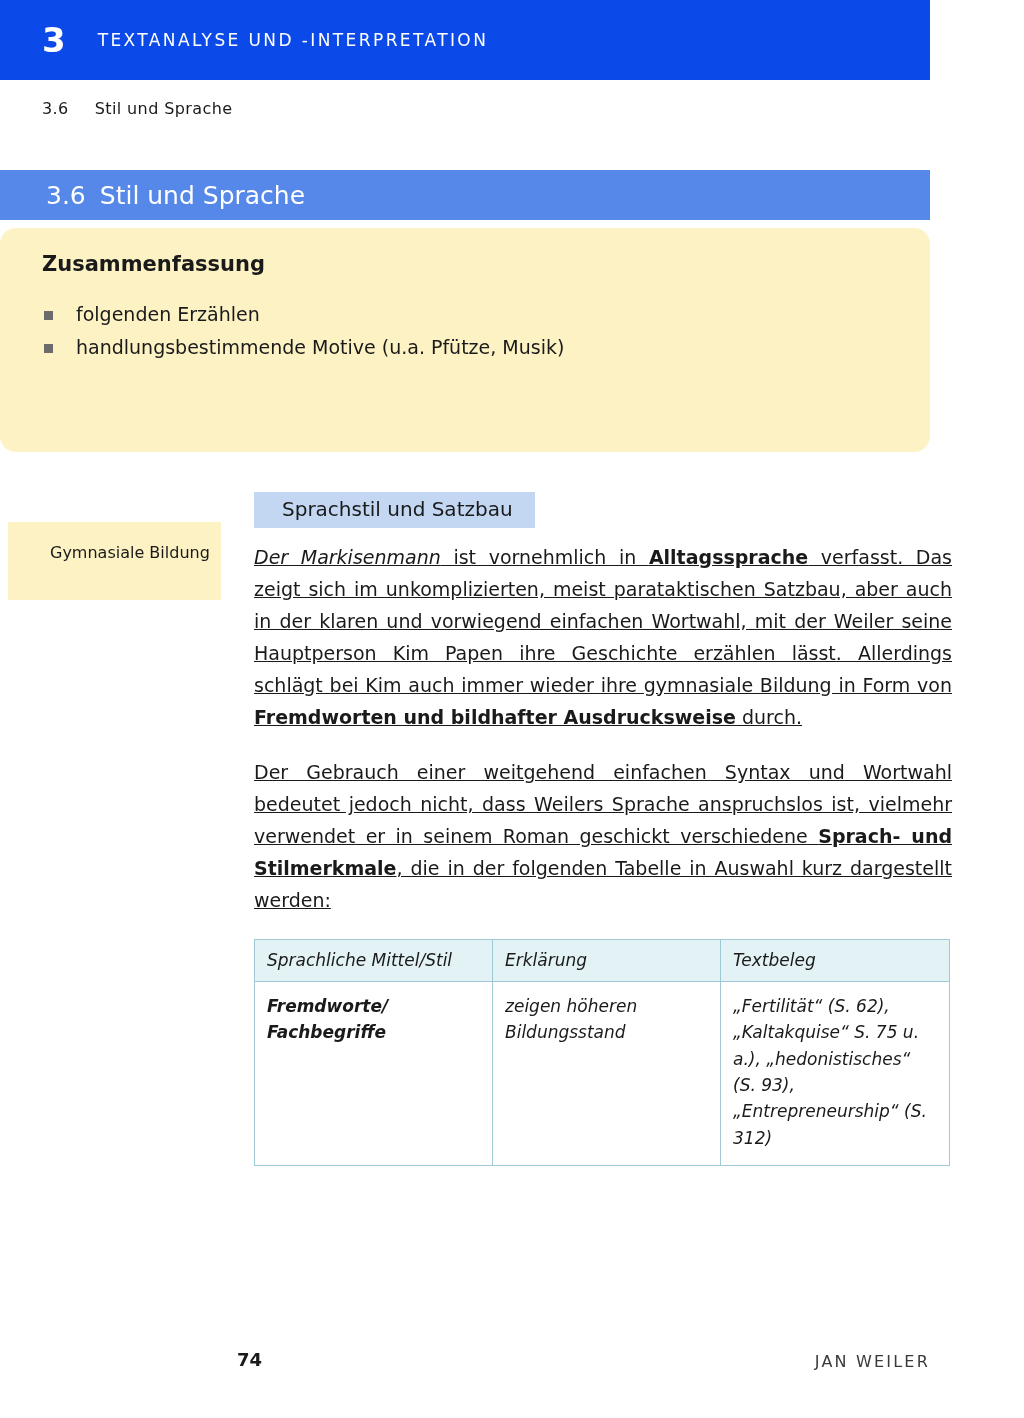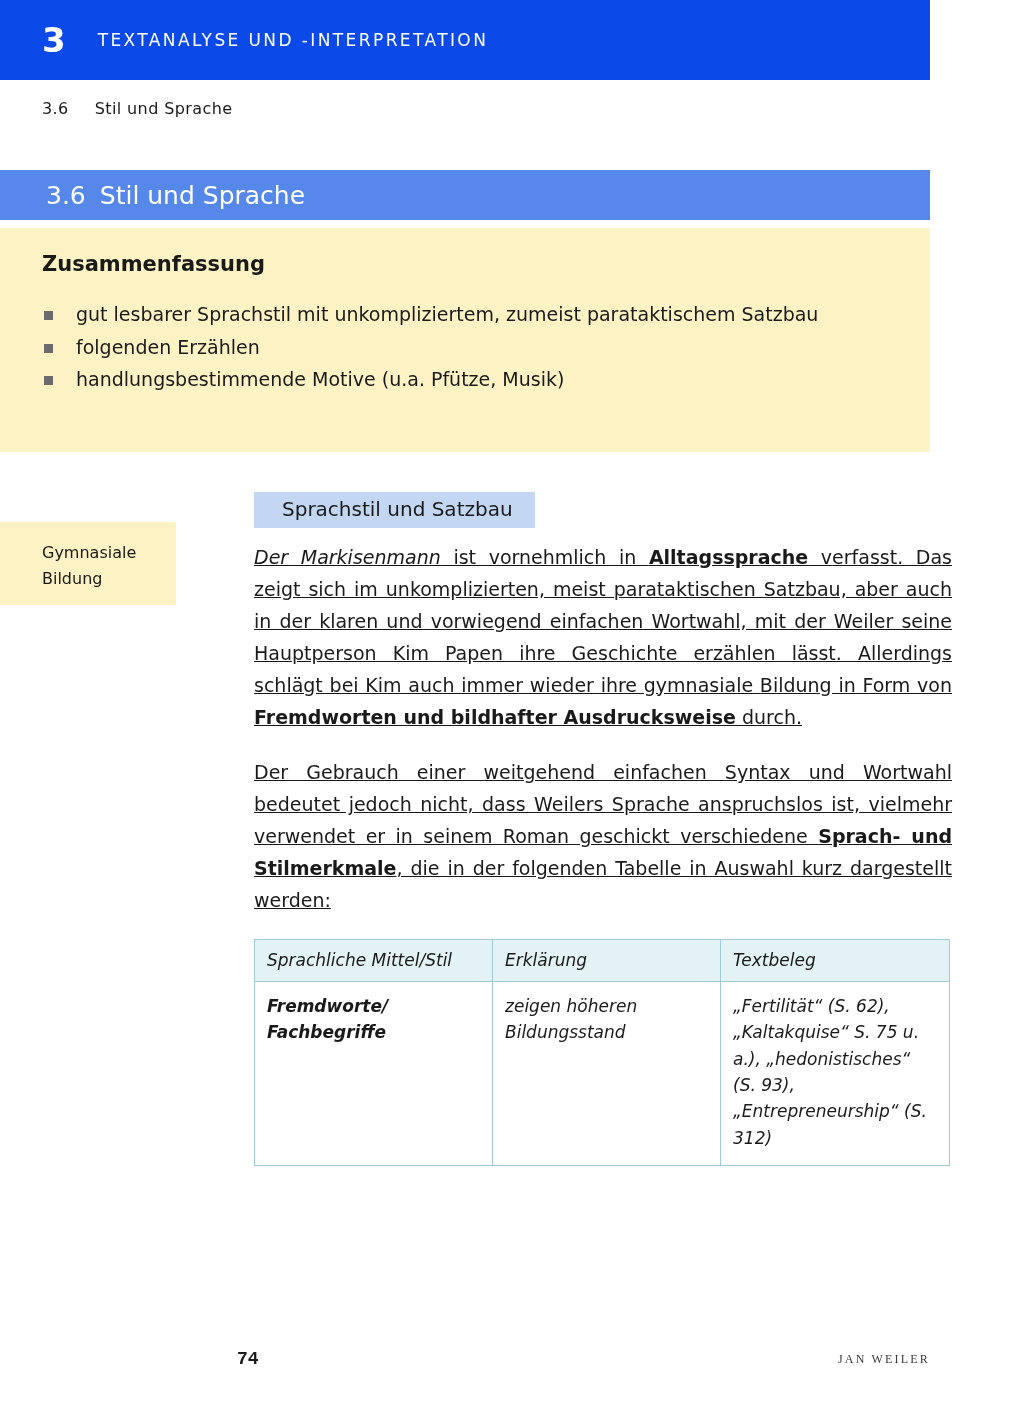--- a/index.html
+++ b/index.html
@@ -80,20 +80,21 @@
   }
 
   
   .summary-box {
     position: absolute;
     left: 0;
     top: 228px;
     width: 930px;
     height: 224px;
     background: #fdf2c4;
+    border-radius: 16px;
   }
   .summary-title {
     font-size: 21px;
     font-weight: bold;
     margin: 24px 0 0 42px;
     color: #1a1a1a;
   }
   .summary-list {
     list-style: none;
     margin: 22px 0 0 0;
@@ -112,23 +113,23 @@
     top: 13px;
     width: 9px;
     height: 9px;
     background: #6b6b6b;
     display: block;
   }
 
   
   .margin-note {
     position: absolute;
-    left: 0;
+    left: 8px;
     top: 522px;
-    width: 176px;
+    width: 213px;
     min-height: 78px;
     background: #fdf2c4;
     box-sizing: border-box;
     padding: 18px 10px 14px 42px;
     font-size: 16px;
     line-height: 1.6;
     color: #1a1a1a;
   }
 
   
@@ -192,30 +193,28 @@
   col.c3 { width: 229px; }
 
   
   .footer-page {
     position: absolute;
     left: 237px;
     top: 1349px;
     font-size: 18px;
     font-weight: bold;
     color: #1a1a1a;
-    font-family: Liberation Mono, monospace;
   }
   .footer-author {
     position: absolute;
     right: 94px;
     top: 1352px;
-    font-size: 12px;
+    font-size: 16px;
     letter-spacing: 2.2px;
     color: #3a3a3a;
-    font-family: Liberation Serif, serif;
   }
 </style>
 </head>
 <body>
 
 <div class="chapter-banner">
   <div class="chapter-number">3</div>
   <div class="chapter-title">TEXTANALYSE UND -INTERPRETATION</div>
 </div>
 
@@ -224,21 +223,21 @@
 </div>
 
 <div class="section-bar">
   <div class="sec-num">3.6</div>
   <div class="sec-title">Stil und Sprache</div>
 </div>
 
 <div class="summary-box">
   <div class="summary-title">Zusammenfassung</div>
   <ul class="summary-list">
-    <li><span class="bullet"></span><span>gut lesbarer Sprachstil mit unkompliziertem, zumeist parataktischem Satzbau</span></li>
+    <li><span class="bullet"></span></li>
     <li><span class="bullet"></span><span>folgenden Erzählen</span></li>
     <li><span class="bullet"></span><span>handlungsbestimmende Motive (u.a. Pfütze, Musik)</span></li>
   </ul>
 </div>
 
 <div class="margin-note">Gymnasiale Bildung</div>
 
 <div class="content">
 
   <div class="sub-head">Sprachstil und Satzbau</div>

